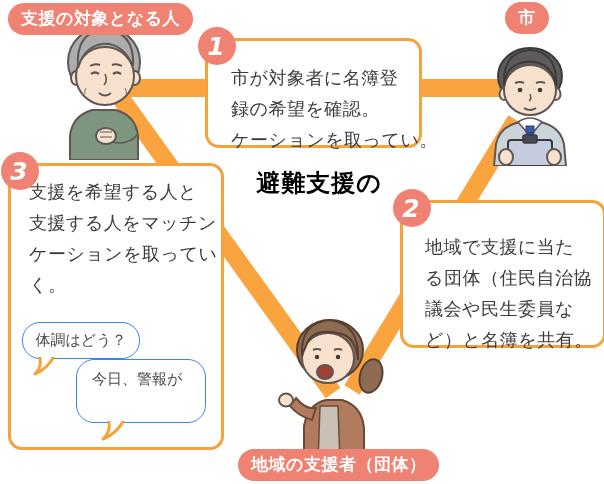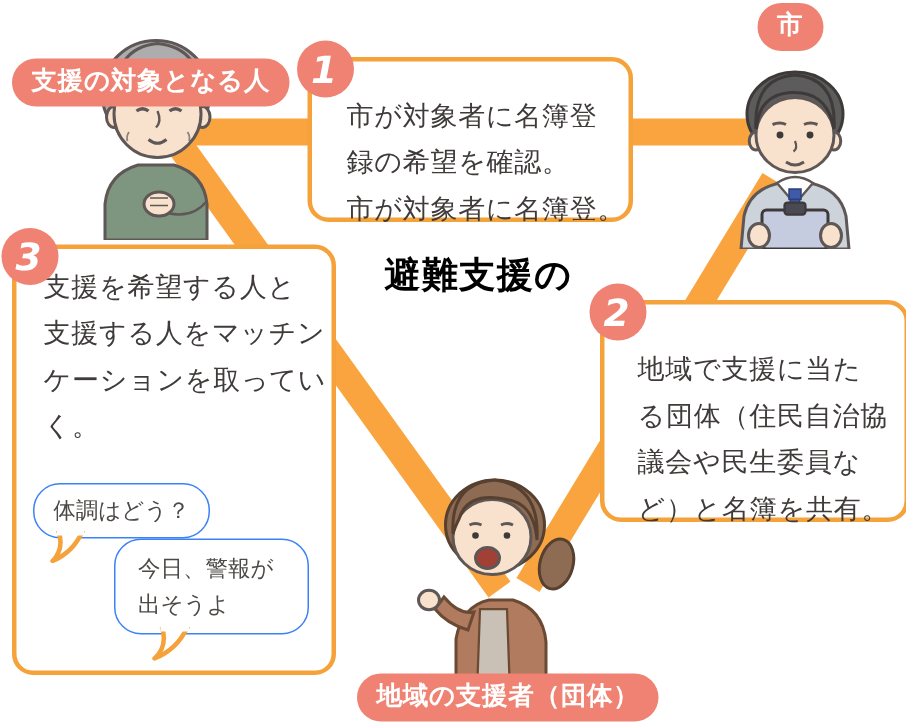--- a/index.html
+++ b/index.html
@@ -31,21 +31,21 @@
     display:flex; align-items:center; justify-content:center; padding-right:2px;
     box-sizing:border-box;
   }
 
   
   .badge {
     position:absolute; background:#EF8272; color:#fff; font-weight:bold;
     font-size:17px; letter-spacing:0.5px; line-height:1;
     padding:7px 13px 8px 13px; border-radius:17px; z-index:5; white-space:nowrap;
   }
-  .badge-target    { left:8px;   top:3px;margin-top:36px; }
+  .badge-target    { left:8px;   top:3px; }
   .badge-city      { left:505px; top:2px; }
   .badge-supporter { left:238px; top:449px; }
 
   
   .title {
     position:absolute; left:233px; top:167px; width:172px; z-index:2;
     text-align:center; font-size:24px; font-weight:bold; color:#000000;
     line-height:1.4; letter-spacing:1px;
   }
   .title span { display:block; }
@@ -136,21 +136,21 @@
 
   <div class="title">
     <span>避難支援の</span>
   </div>
 
   <div class="step-box box1">
     <div class="step-num">1</div>
     <div class="step-text">
       <span class="ln">市が対象者に名簿登</span>
       <span class="ln">録の希望を確認。</span>
-      <span class="ln">市が対象者に名簿登。</span>
+      <span class="ln">ケーションを取ってい。</span>
     </div>
   </div>
 
   <div class="step-box box2">
     <div class="step-num">2</div>
     <div class="step-text">
       <span class="ln">地域で支援に当た</span>
       <span class="ln">る団体（住民自治協</span>
       <span class="ln">議会や民生委員な</span>
       <span class="ln">ど）と名簿を共有。</span>
@@ -169,21 +169,20 @@
 
   <div class="bubble bubble1">
     <span>体調はどう？</span>
     <svg class="tail" width="26" height="22" viewBox="0 0 26 22">
       <path d="M6 0 Q10 12 2 20 Q16 14 22 0 Z" fill="#ffffff" stroke="#F5A23B" stroke-width="3" stroke-linejoin="round"></path>
       <rect x="5" y="0" width="18" height="3" fill="#ffffff"></rect>
     </svg>
   </div>
   <div class="bubble bubble2">
     <span class="ln">今日、警報が</span>
-    <span class="ln">出そうよ</span>
     <svg class="tail" width="28" height="23" viewBox="0 0 28 23">
       <path d="M7 0 Q11 13 2 21 Q17 15 24 0 Z" fill="#ffffff" stroke="#F5A23B" stroke-width="3" stroke-linejoin="round"></path>
       <rect x="6" y="0" width="19" height="3" fill="#ffffff"></rect>
     </svg>
   </div>
 
   <div class="badge badge-target">支援の対象となる人</div>
   <div class="badge badge-city">市</div>
   <div class="badge badge-supporter">地域の支援者（団体）</div>
 

